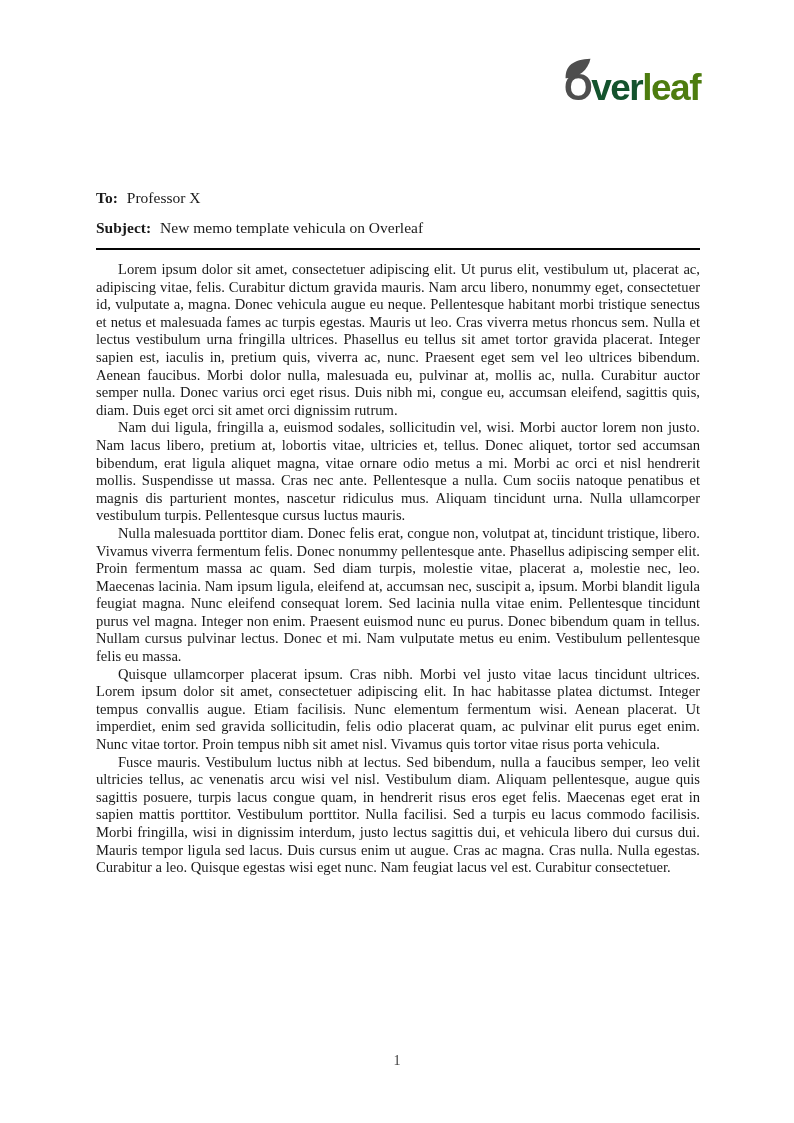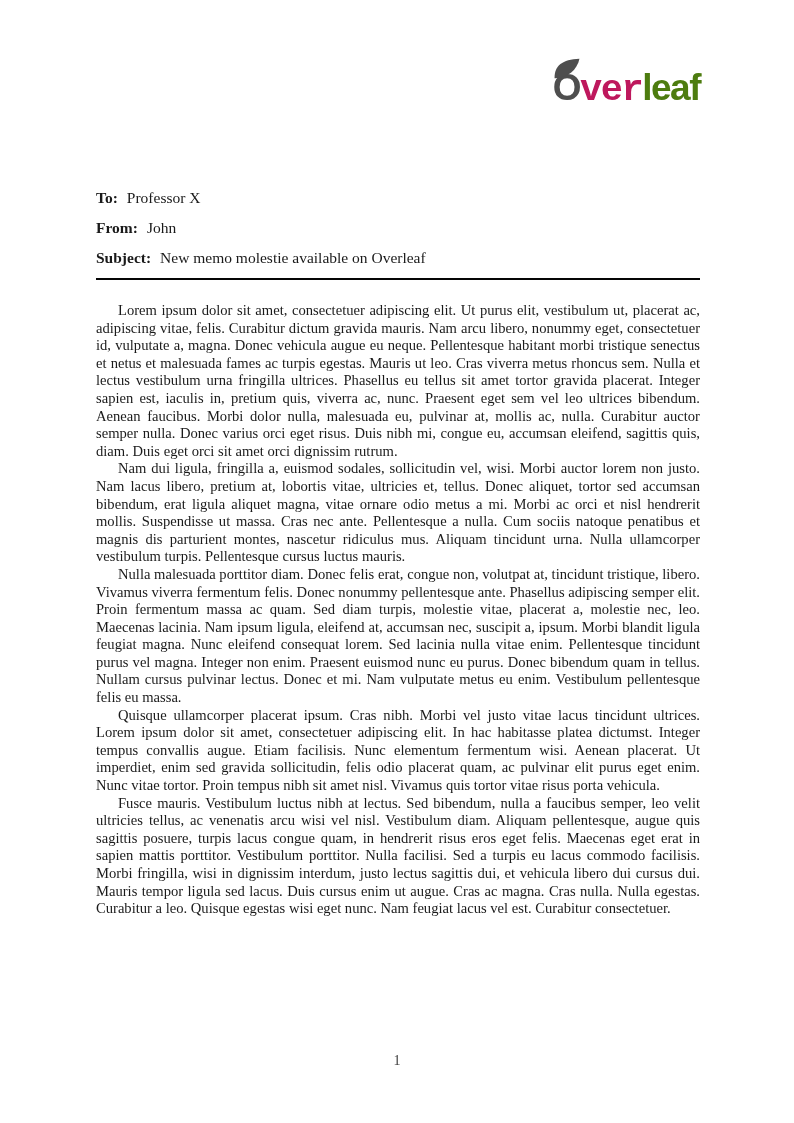--- a/index.html
+++ b/index.html
@@ -35,38 +35,38 @@
   }
   .logo-o { position: relative; color: #4e4e4e; }
   .leaf-icon {
     position: absolute;
     left: 0px;
     top: -10px;
     width: 28px;
     height: 21px;
     transform: rotate(-5deg);
   }
-  .logo-ver { color: #be185d; font-family: Liberation Mono, monospace; }
+  .logo-ver { color: #14532d; }
   .logo-leaf-text { color: #4d7c0f; }
 
   
   .memo-header { margin-top: 80px; font-size: 15.5px; }
   .memo-row { line-height: 19px; margin-bottom: 11px; }
   .memo-label { font-weight: 700; margin-right: 9px; }
 
   
   .divider-rule {
     border: none;
     border-top: 2px solid #050505;
     margin-top: 8px;
   }
 
   
   .memo-body {
-    margin-top: 22px;
+    margin-top: 11px;
     font-size: 14.6px;
     line-height: 17.6px;
     text-align: justify;
     hyphens: auto;
     -webkit-hyphens: auto;
   }
   .memo-body p { text-indent: 22px; }
 
   
   .page-number {
@@ -95,24 +95,21 @@
       <span class="logo-ver">ver</span>
       <span class="logo-leaf-text">leaf</span>
     </div>
   </div>
 
   <div class="memo-header">
     <div class="memo-row">
       <span class="memo-label">To:</span><span class="memo-value">Professor X</span>
     </div>
     <div class="memo-row">
-      <span class="memo-label">From:</span><span class="memo-value">John</span>
-    </div>
-    <div class="memo-row">
-      <span class="memo-label">Subject:</span><span class="memo-value">New memo molestie available on Overleaf</span>
+      <span class="memo-label">Subject:</span><span class="memo-value">New memo template vehicula on Overleaf</span>
     </div>
   </div>
 
   <hr class="divider-rule">
 
   <div class="memo-body">
     <p>Lorem ipsum dolor sit amet, consectetuer adipiscing elit. Ut purus elit, vestibulum ut, placerat ac, adipiscing vitae, felis. Curabitur dictum gravida mauris. Nam arcu libero, nonummy eget, consectetuer id, vulputate a, magna. Donec vehicula augue eu neque. Pellentesque habitant morbi tristique senectus et netus et malesuada fames ac turpis egestas. Mauris ut leo. Cras viverra metus rhoncus sem. Nulla et lectus vestibulum urna fringilla ultrices. Phasellus eu tellus sit amet tortor gravida placerat. Integer sapien est, iaculis in, pretium quis, viverra ac, nunc. Praesent eget sem vel leo ultrices bibendum. Aenean faucibus. Morbi dolor nulla, malesuada eu, pulvinar at, mollis ac, nulla. Curabitur auctor semper nulla. Donec varius orci eget risus. Duis nibh mi, congue eu, accumsan eleifend, sagittis quis, diam. Duis eget orci sit amet orci dignissim rutrum.</p>
     <p>Nam dui ligula, fringilla a, euismod sodales, sollicitudin vel, wisi. Morbi auctor lorem non justo. Nam lacus libero, pretium at, lobortis vitae, ultricies et, tellus. Donec aliquet, tortor sed accumsan bibendum, erat ligula aliquet magna, vitae ornare odio metus a mi. Morbi ac orci et nisl hendrerit mollis. Suspendisse ut massa. Cras nec ante. Pellentesque a nulla. Cum sociis natoque penatibus et magnis dis parturient montes, nascetur ridiculus mus. Aliquam tincidunt urna. Nulla ullamcorper vestibulum turpis. Pellentesque cursus luctus mauris.</p>
     <p>Nulla malesuada porttitor diam. Donec felis erat, congue non, volutpat at, tincidunt tristique, libero. Vivamus viverra fermentum felis. Donec nonummy pellentesque ante. Phasellus adipiscing semper elit. Proin fermentum massa ac quam. Sed diam turpis, molestie vitae, placerat a, molestie nec, leo. Maecenas lacinia. Nam ipsum ligula, eleifend at, accumsan nec, suscipit a, ipsum. Morbi blandit ligula feugiat magna. Nunc eleifend consequat lorem. Sed lacinia nulla vitae enim. Pellentesque tincidunt purus vel magna. Integer non enim. Praesent euismod nunc eu purus. Donec bibendum quam in tellus. Nullam cursus pulvinar lectus. Donec et mi. Nam vulputate metus eu enim. Vestibulum pellentesque felis eu massa.</p>
     <p>Quisque ullamcorper placerat ipsum. Cras nibh. Morbi vel justo vitae lacus tincidunt ultrices. Lorem ipsum dolor sit amet, consectetuer adipiscing elit. In hac habitasse platea dictumst. Integer tempus convallis augue. Etiam facilisis. Nunc elementum fermentum wisi. Aenean placerat. Ut imperdiet, enim sed gravida sollicitudin, felis odio placerat quam, ac pulvinar elit purus eget enim. Nunc vitae tortor. Proin tempus nibh sit amet nisl. Vivamus quis tortor vitae risus porta vehicula.</p>

